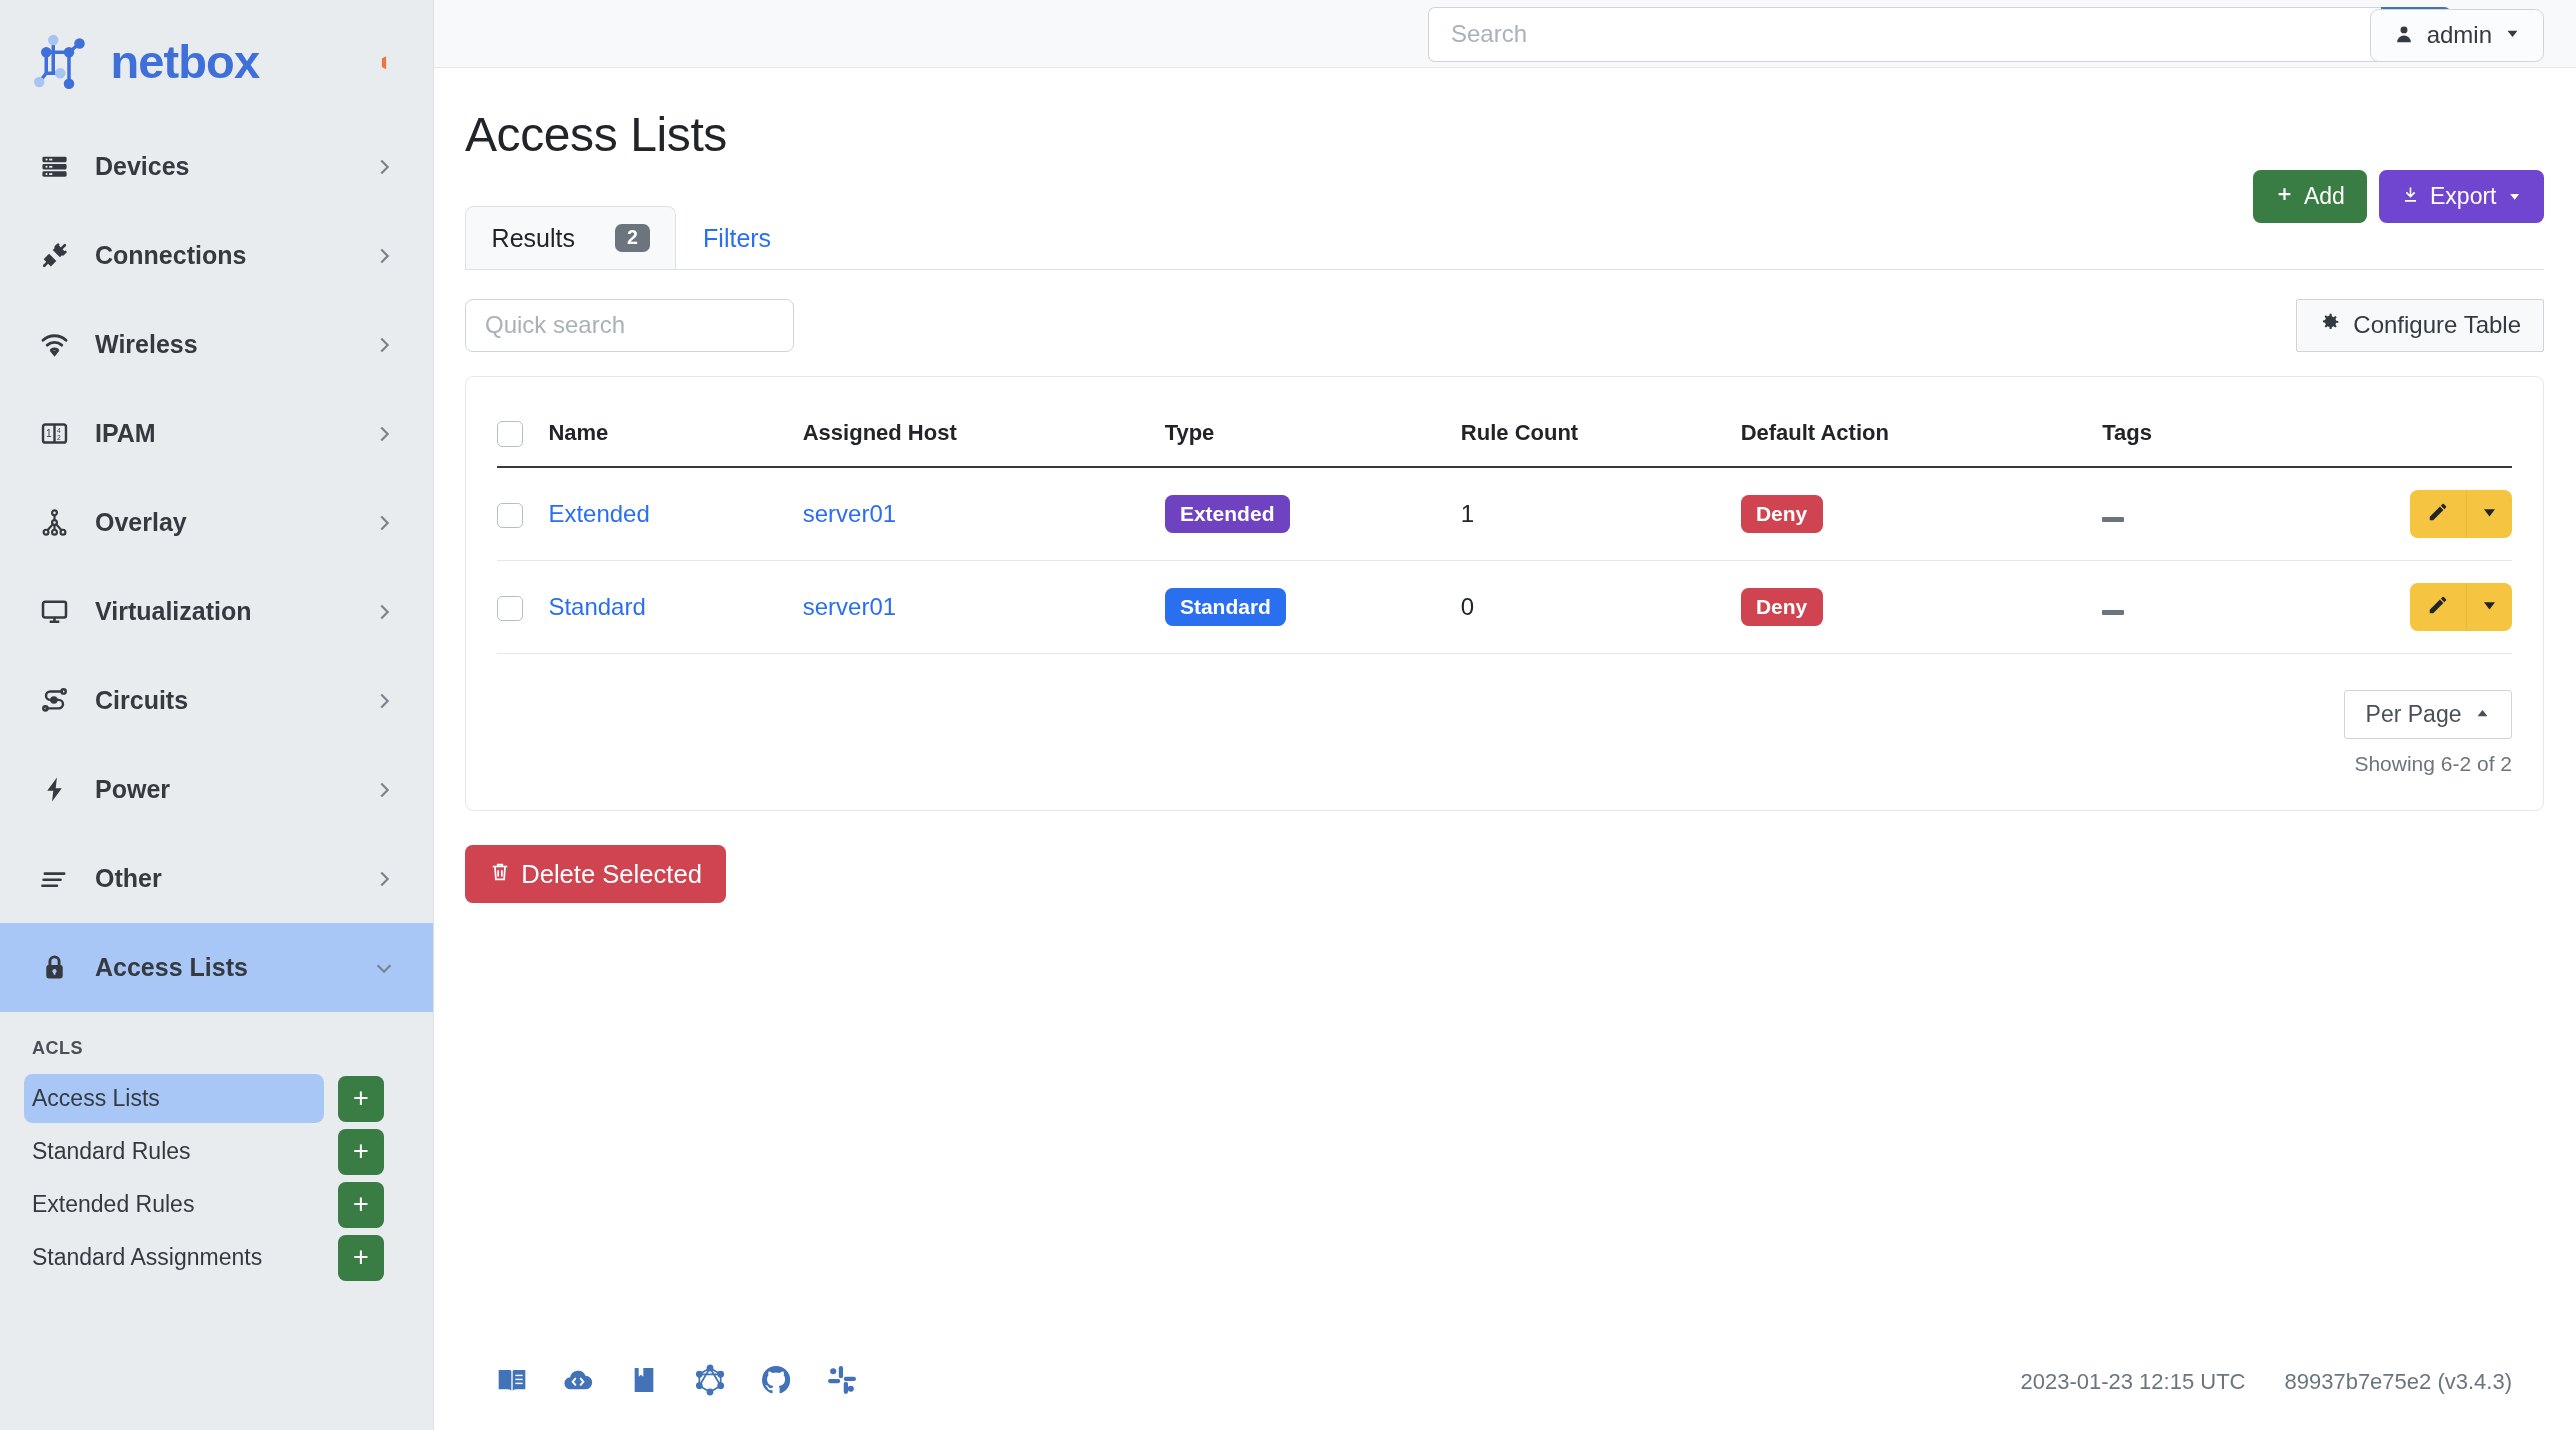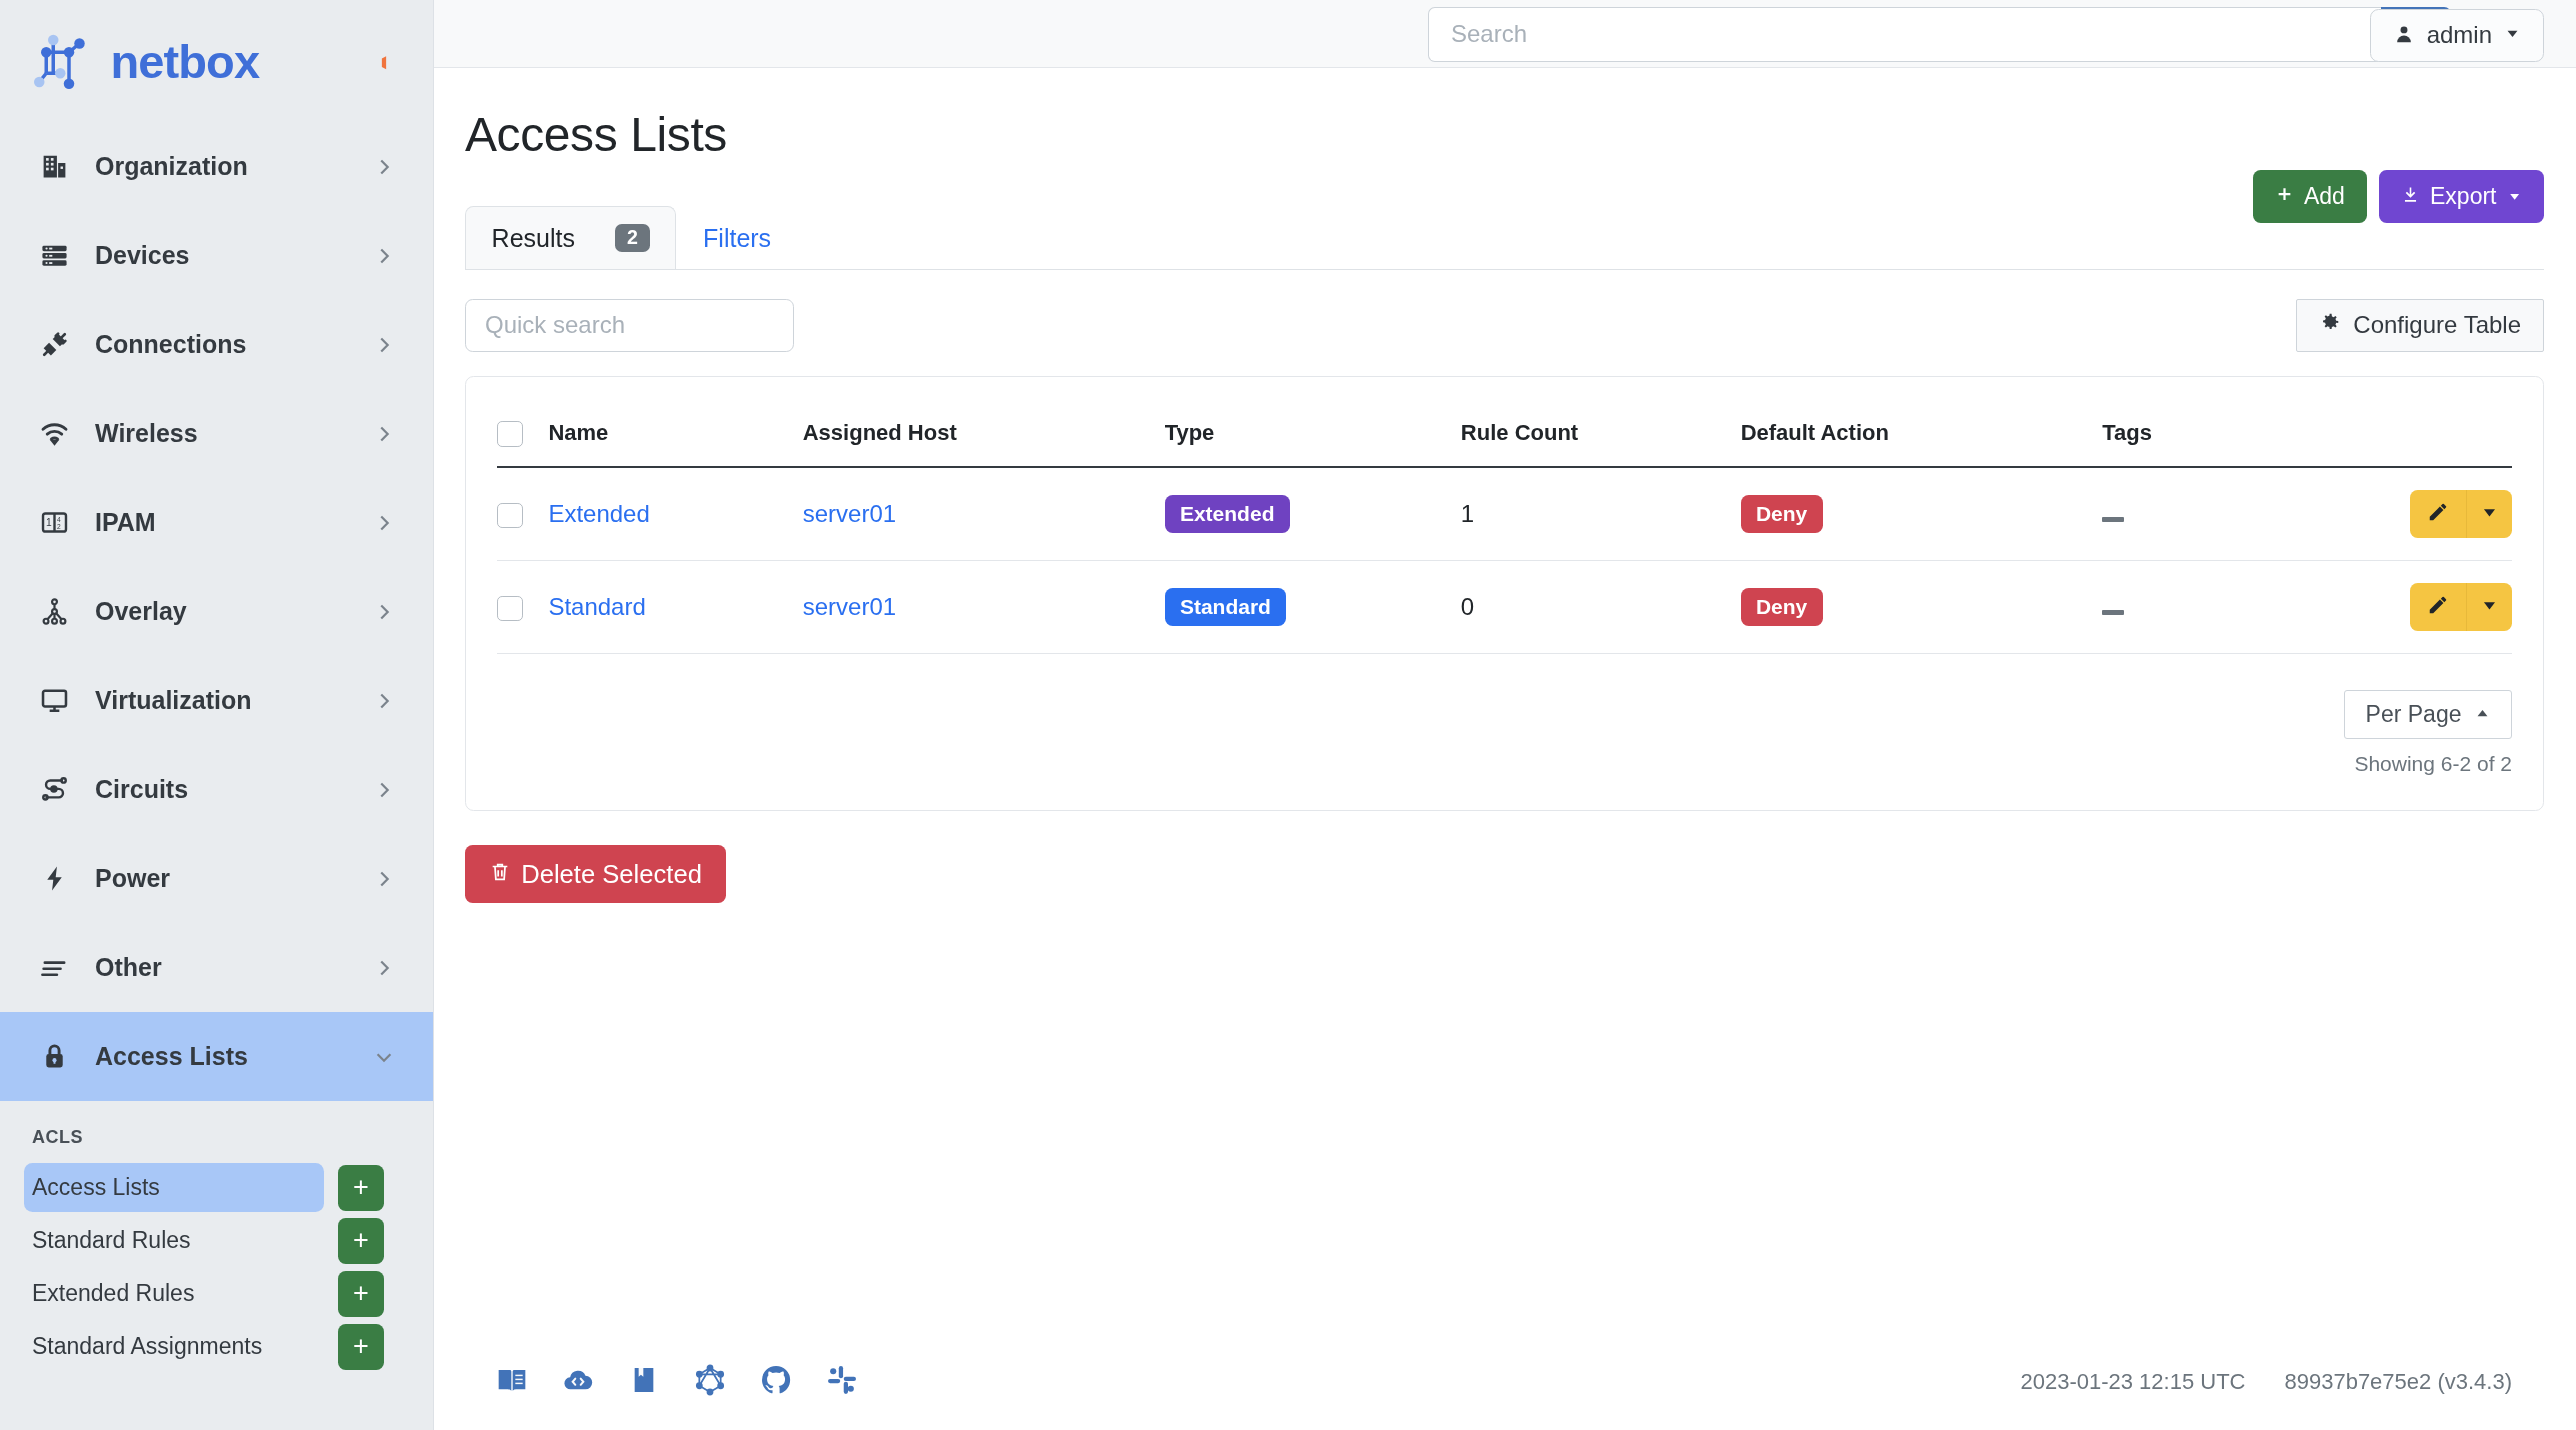--- a/index.html
+++ b/index.html
@@ -259,40 +259,20 @@
       <span class="brand-name">netbox</span>
       <span class="pin-icon">
         <svg viewBox="0 0 24 24" width="25.6" height="25.6" fill="currentColor">
           <path d="M4 11h9V7l4-2v12l-4-2v-4H4z"></path>
         </svg>
       </span>
     </div>
 
     <nav class="nav">
 
-      <div class="nav-item">
-        <span class="nav-ico">
-          <svg viewBox="0 0 24 24" width="29" height="29" fill="currentColor">
-            <path d="M3 3h11v18H3zM15 9h6v12h-6z"></path>
-            <rect x="5" y="5" width="2.2" height="2.2" fill="#e9ecef"></rect>
-            <rect x="9" y="5" width="2.2" height="2.2" fill="#e9ecef"></rect>
-            <rect x="5" y="9" width="2.2" height="2.2" fill="#e9ecef"></rect>
-            <rect x="9" y="9" width="2.2" height="2.2" fill="#e9ecef"></rect>
-            <rect x="5" y="13" width="2.2" height="2.2" fill="#e9ecef"></rect>
-            <rect x="9" y="13" width="2.2" height="2.2" fill="#e9ecef"></rect>
-            <rect x="17" y="12" width="2" height="2" fill="#e9ecef"></rect>
-          </svg>
-        </span>
-        <span class="nav-label">Organization</span>
-        <span class="nav-chev">
-          <svg viewBox="0 0 24 24" width="22" height="22" fill="none" stroke="currentColor" stroke-width="2.4">
-              <path d="M9 5l7 7-7 7"></path>
-            </svg>
-        </span>
-      </div>
 
       <div class="nav-item">
         <span class="nav-ico">
           <svg viewBox="0 0 24 24" width="29" height="29" fill="currentColor">
             <rect x="2" y="4" width="20" height="4.4" rx="1.2"></rect>
             <rect x="2" y="10" width="20" height="4.4" rx="1.2"></rect>
             <rect x="2" y="16" width="20" height="4.4" rx="1.2"></rect>
             <circle cx="5.4" cy="6.2" r="0.9" fill="#e9ecef"></circle>
             <circle cx="5.4" cy="12.2" r="0.9" fill="#e9ecef"></circle>
             <circle cx="5.4" cy="18.2" r="0.9" fill="#e9ecef"></circle>

